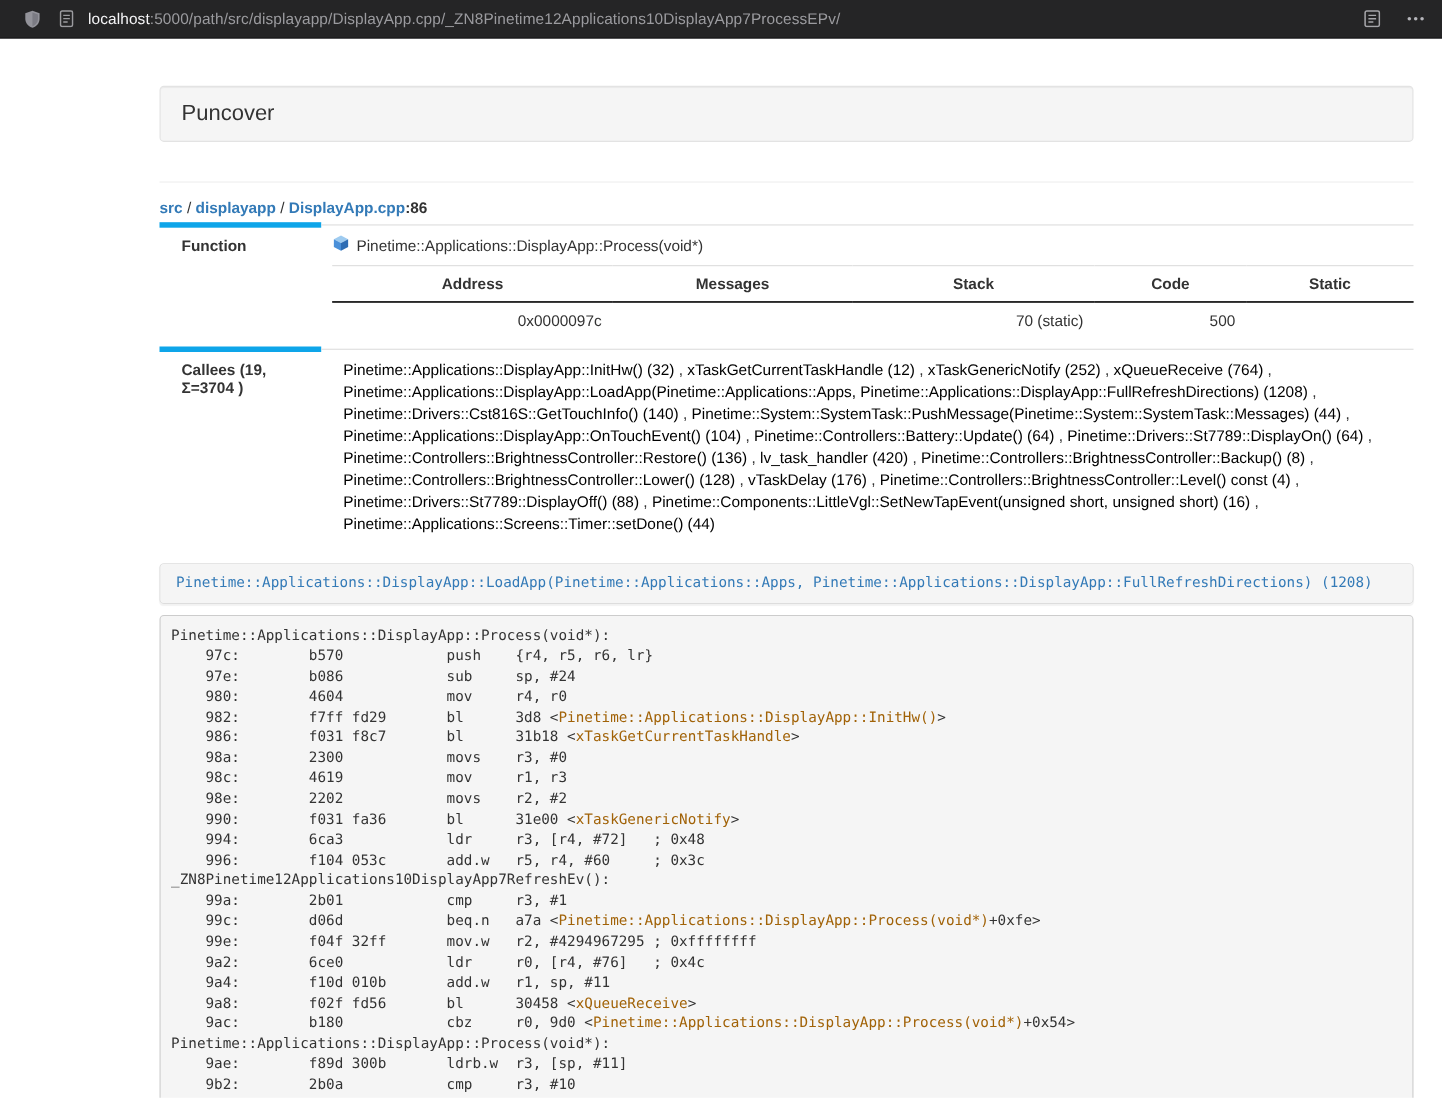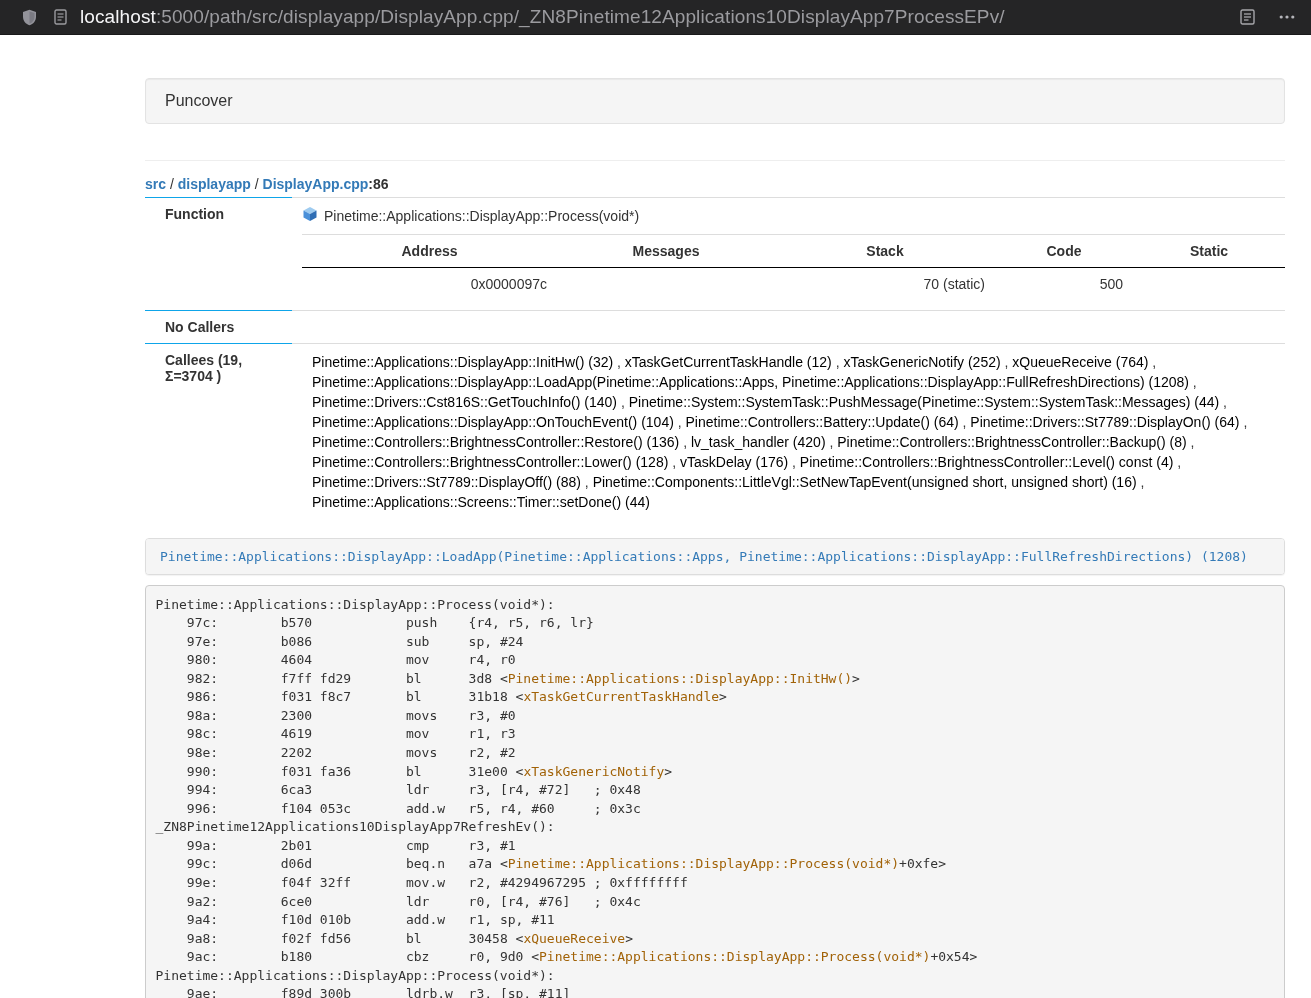--- a/index.html
+++ b/index.html
@@ -18,21 +18,21 @@
     height: 35px;
     background: #252526;
     border-bottom: 1px solid #19191a;
     display: flex;
     align-items: center;
   }
   .bb-shield { margin-left: 22px; display: flex; align-items: center; }
   .bb-doc    { margin-left: 17px; display: flex; align-items: center; }
   .url-text  {
     margin-left: 13px;
-    font-size: 19px;
+    font-size: 14px;
     white-space: nowrap;
     letter-spacing: 0.1px;
   }
   .url-host { color: #f5f5f7; }
   .url-path { color: #9b9b9f; }
   .bar-right {
     margin-left: auto;
     display: flex;
     align-items: center;
     gap: 24px;
@@ -46,21 +46,21 @@
   .well {
     margin-top: 43px;
     background: #f5f5f5;
     border: 1px solid #e3e3e3;
     border-radius: 4px;
     padding: 13px 19px;
     box-shadow: inset 0 1px 1px rgba(0,0,0,.05);
   }
   .well h1 {
     margin: 0;
-    font-size: 16px;
+    font-size: 20px;
     font-weight: 500;
     color: #333;
   }
 
   hr.rule {
     border: 0;
     border-top: 1px solid #eee;
     margin: 36px 0 0 0;
   }
 
@@ -69,21 +69,21 @@
   .breadcrumb .sep { color: #333; }
   .breadcrumb .line-no { color: #333; font-weight: bold; }
 
   
   table.symbol-table { width: 100%; border-collapse: collapse; margin-top: 5px; }
   .symbol-table > tbody > tr > th.rowlabel {
     width: 147px;
     text-align: left;
     vertical-align: top;
     padding: 8px 8px 8px 20px;
-    border-top: 1px solid #0ea5e9;
+    border-top: 5px solid #0ea5e9;
     font-weight: bold;
     color: #333;
   }
   .symbol-table > tbody > tr > td.rowcontent {
     vertical-align: top;
     padding: 8px 0 8px 10px;
     border-top: 1px solid #ddd;
   }
   .fn-line { display: flex; align-items: center; gap: 6px; }
 
@@ -220,24 +220,20 @@
                   <td></td>
                   <td>70 (static)</td>
                   <td>500</td>
                   <td></td>
                 </tr>
               </tbody>
           </table>
         </td>
       </tr>
       <tr>
-        <th class="rowlabel">No Callers</th>
-        <td class="rowcontent"></td>
-      </tr>
-      <tr>
         <th class="rowlabel">Callees (19, Σ=3704 )</th>
         <td class="rowcontent callees-cell" id="callees"><a href="#">Pinetime::Applications::DisplayApp::InitHw() (32)</a><span class="sep"> , </span><a href="#">xTaskGetCurrentTaskHandle (12)</a><span class="sep"> , </span><a href="#">xTaskGenericNotify (252)</a><span class="sep"> , </span><a href="#">xQueueReceive (764)</a><span class="sep"> , </span><a href="#">Pinetime::Applications::DisplayApp::LoadApp(Pinetime::Applications::Apps, Pinetime::Applications::DisplayApp::FullRefreshDirections) (1208)</a><span class="sep"> , </span><a href="#">Pinetime::Drivers::Cst816S::GetTouchInfo() (140)</a><span class="sep"> , </span><a href="#">Pinetime::System::SystemTask::PushMessage(Pinetime::System::SystemTask::Messages) (44)</a><span class="sep"> , </span><a href="#">Pinetime::Applications::DisplayApp::OnTouchEvent() (104)</a><span class="sep"> , </span><a href="#">Pinetime::Controllers::Battery::Update() (64)</a><span class="sep"> , </span><a href="#">Pinetime::Drivers::St7789::DisplayOn() (64)</a><span class="sep"> , </span><a href="#">Pinetime::Controllers::BrightnessController::Restore() (136)</a><span class="sep"> , </span><a href="#">lv_task_handler (420)</a><span class="sep"> , </span><a href="#">Pinetime::Controllers::BrightnessController::Backup() (8)</a><span class="sep"> , </span><a href="#">Pinetime::Controllers::BrightnessController::Lower() (128)</a><span class="sep"> , </span><a href="#">vTaskDelay (176)</a><span class="sep"> , </span><a href="#">Pinetime::Controllers::BrightnessController::Level() const (4)</a><span class="sep"> , </span><a href="#">Pinetime::Drivers::St7789::DisplayOff() (88)</a><span class="sep"> , </span><a href="#">Pinetime::Components::LittleVgl::SetNewTapEvent(unsigned short, unsigned short) (16)</a><span class="sep"> , </span><a href="#">Pinetime::Applications::Screens::Timer::setDone() (44)</a></td>
       </tr>
     </tbody>
   </table>
 
   <div class="panel">
     <div class="panel-heading">
       <a href="#" style="color:#337ab7;text-decoration:none;">Pinetime::Applications::DisplayApp::LoadApp(Pinetime::Applications::Apps, Pinetime::Applications::DisplayApp::FullRefreshDirections) (1208)</a>
     </div>

